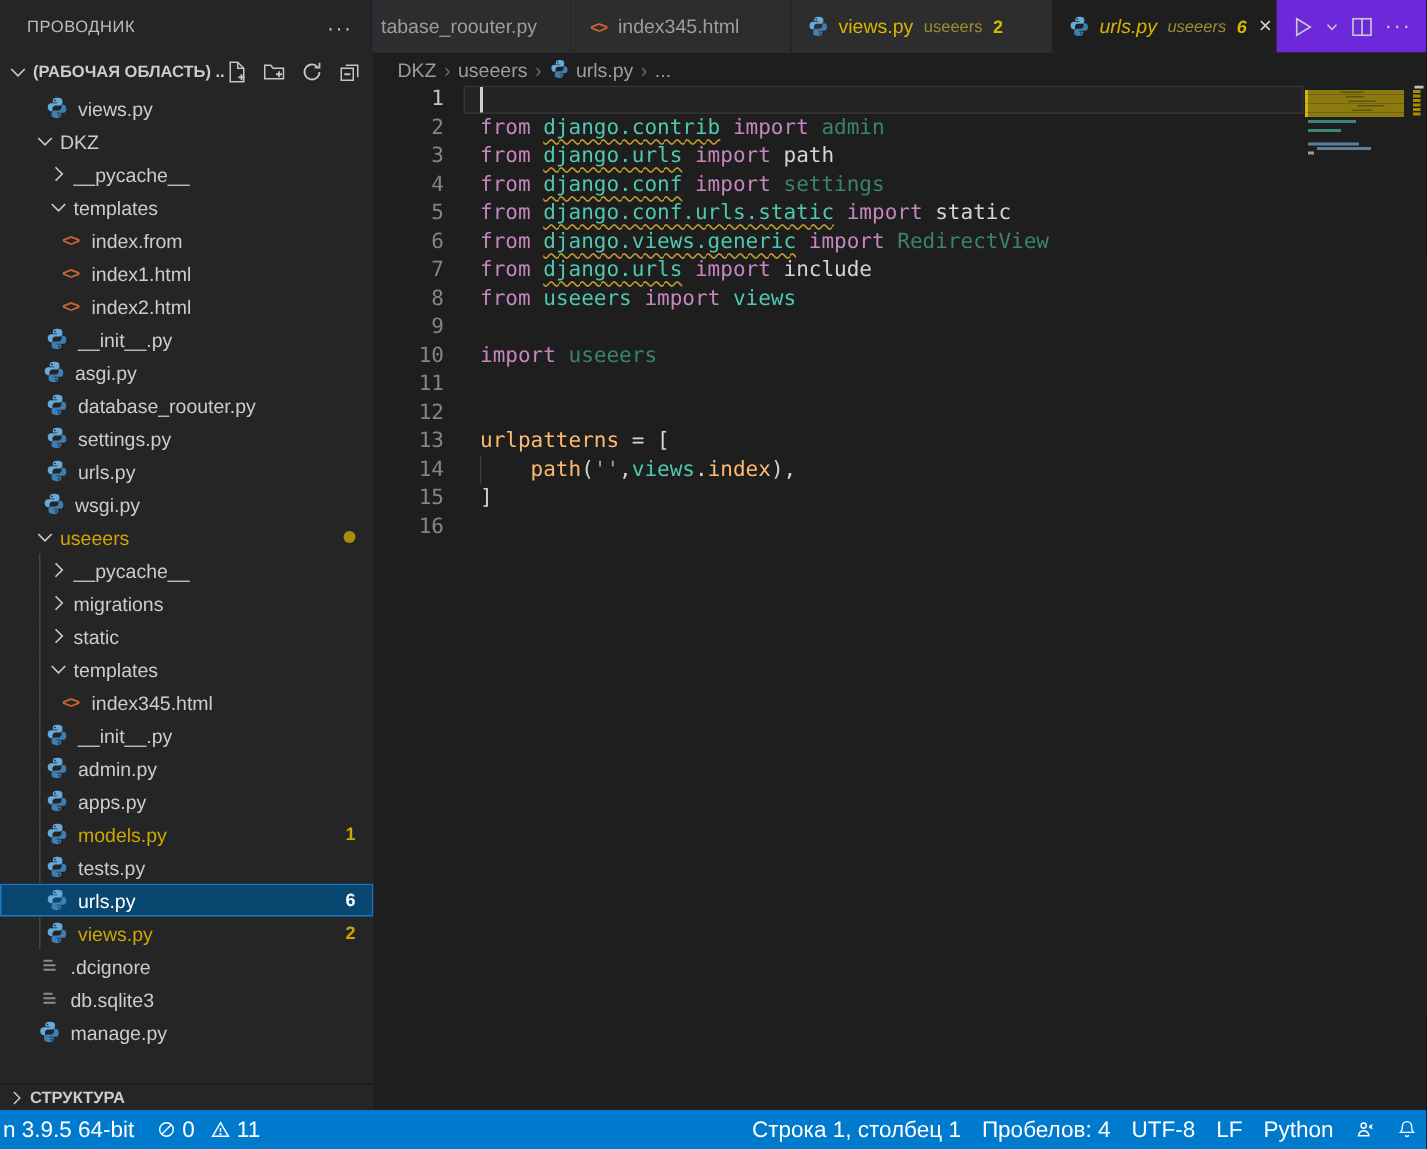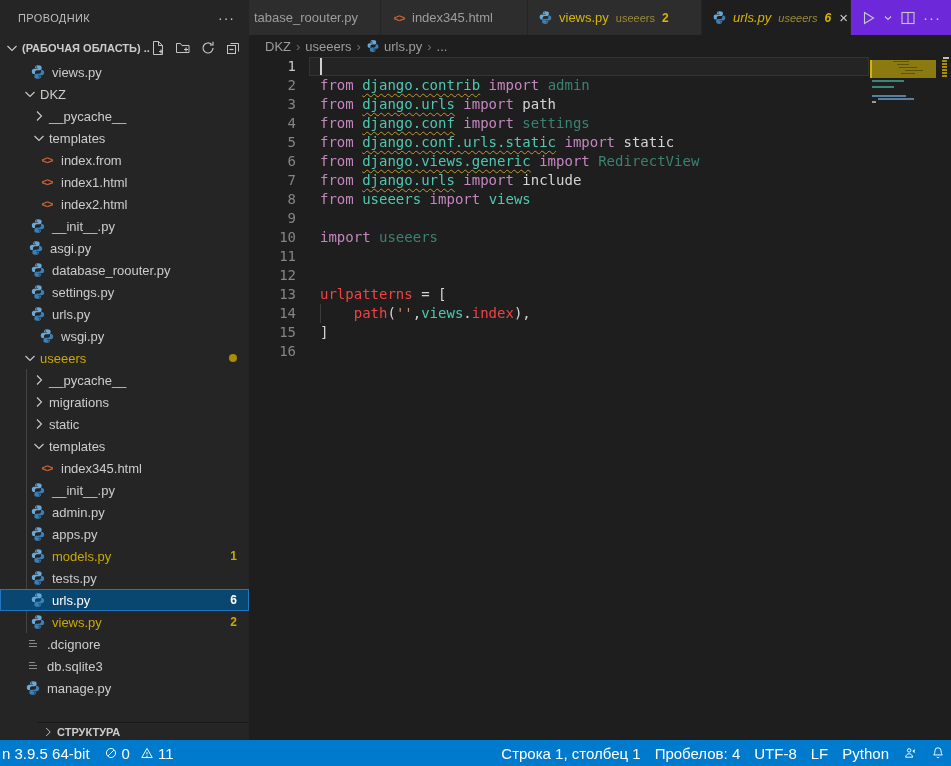--- a/index.html
+++ b/index.html
@@ -25,21 +25,21 @@
   .trow .dlbl{margin-left:2px;white-space:nowrap;color:#cccccc;}
   .trow.warn .flbl,.trow.warn .dlbl{color:#cca700;}
   .trow.sel{background:#094771;box-shadow:inset 0 0 0 1px #2077c0;}
   .trow.sel .flbl{color:#ffffff;}
   .badge{margin-left:auto;font-size:12px;font-weight:bold;color:#cca700;}
   .trow.sel .badge{color:#ffffff;}
   .dotbadge{margin-left:auto;width:8px;height:8px;border-radius:50%;background:#ab8b0a;}
   .guide{position:absolute;left:26px;top:0;bottom:0;width:1px;background:#444444;}
   .html-ic{color:#cc6633;font-weight:bold;font-size:11px;letter-spacing:-1px;width:16px;text-align:center;display:inline-block;font-family:"Liberation Sans",sans-serif;}
   #outline{position:absolute;left:0;bottom:0;right:0;height:18px;background:#252526;border-top:1px solid #191919;
-           display:flex;align-items:center;padding-left:4px;margin-left:37px;}
+           display:flex;align-items:center;padding-left:4px;}
   #outline .lbl{font-size:11px;font-weight:bold;color:#cccccc;margin-left:2px;}
   #outline .chev{width:14px;height:14px;}
 
   
   #editor{position:absolute;left:249px;top:0;right:0;bottom:26px;background:#1e1e1e;}
   #tabbar{height:35px;display:flex;background:#6d28d9;align-items:stretch;}
   .tab{display:flex;align-items:center;padding:0 10px;background:#2d2d2d;border-right:1px solid #252526;flex:none;overflow:hidden;}
   .tab.active{background:#1e1e1e;}
   .tab .ic{width:15px;height:15px;margin-right:6px;flex:none;}
   .tab .tlbl{color:#9d9d9d;white-space:nowrap;}
@@ -61,21 +61,21 @@
   #code-area{position:absolute;left:0;right:0;top:57px;bottom:0;overflow:hidden;
              font-family:"DejaVu Sans Mono","Liberation Mono",monospace;font-size:14px;line-height:19px;}
   #cur-line{position:absolute;left:60px;top:0;width:560px;height:19px;background:#242424;border:1px solid #343434;}
   #cursor{position:absolute;left:71px;top:1px;width:2px;height:17px;background:#d0d0d0;}
   #gutter{position:absolute;left:0;top:0;width:47px;text-align:right;color:#858585;}
   #gutter .ln{height:19px;}
   #gutter .ln.active{color:#c6c6c6;}
   #lines{position:absolute;left:71px;top:0;right:81px;white-space:pre;color:#d4d4d4;}
   .cl{height:19px;}
   .c-kw{color:#c586c0;} .c-mod{color:#4ec9b0;} .c-dim{color:#3a8372;}
-  .c-fg{color:#d4d4d4;} .c-var{color:#ef4444;margin-top:48px;} .c-str{color:#ce9178;}
+  .c-fg{color:#d4d4d4;} .c-var{color:#fdba74;margin-top:48px;} .c-str{color:#ce9178;}
   .squig{text-decoration-line:underline;text-decoration-style:wavy;text-decoration-color:#bf9b30;text-decoration-thickness:1px;text-underline-offset:3px;}
   #indent-guide{position:absolute;left:71px;top:247px;height:19px;width:1px;background:#3b3b3b;}
   #minimap{position:absolute;left:621px;top:0;width:67px;bottom:0;}
   #ruler{position:absolute;right:0;top:0;width:10px;bottom:0;}
   .mmark{position:absolute;}
 
   
   #statusbar{position:absolute;left:0;right:0;bottom:0;height:26px;background:#007acc;color:#ffffff;
              display:flex;align-items:center;font-size:15px;}
   .st-item{display:flex;align-items:center;padding:0 7px;height:26px;white-space:nowrap;}
@@ -214,21 +214,21 @@
         </div>
         <div class="trow" style="padding-left: 30px;">
           <span class="ic">
             <svg viewBox="0 0 16 16">
               <path fill="#67a9d8" d="M7.9 1.2c-2 0-2.7.9-2.7 1.9v1.2h2.9v.5H4c-1.2 0-2.2.8-2.2 2.6 0 1.9 1 2.7 2 2.7h1.2V8.3c0-1.1.9-2 2-2h2.9c.9 0 1.7-.8 1.7-1.7V3.1c0-1-.9-1.9-3.7-1.9zM6.6 2.3a.6.6 0 110 1.2.6.6 0 010-1.2z"></path>
               <path fill="#3d7fb2" d="M8.1 14.8c2 0 2.7-.9 2.7-1.9v-1.2H7.9v-.5H12c1.2 0 2.2-.8 2.2-2.6 0-1.9-1-2.7-2-2.7H11v1.8c0 1.1-.9 2-2 2H6.1c-.9 0-1.7.8-1.7 1.7v1.5c0 1 .9 1.9 3.7 1.9zm1.3-1.1a.6.6 0 110-1.2.6.6 0 010 1.2z"></path>
             </svg>
           </span>
           <span class="flbl">urls.py</span>
         </div>
-        <div class="trow" style="padding-left: 39px; align-items: center;">
+        <div class="trow" style="padding-left: 28px; align-items: center;">
           <span class="ic">
             <svg viewBox="0 0 16 16">
               <path fill="#67a9d8" d="M7.9 1.2c-2 0-2.7.9-2.7 1.9v1.2h2.9v.5H4c-1.2 0-2.2.8-2.2 2.6 0 1.9 1 2.7 2 2.7h1.2V8.3c0-1.1.9-2 2-2h2.9c.9 0 1.7-.8 1.7-1.7V3.1c0-1-.9-1.9-3.7-1.9zM6.6 2.3a.6.6 0 110 1.2.6.6 0 010-1.2z"></path>
               <path fill="#3d7fb2" d="M8.1 14.8c2 0 2.7-.9 2.7-1.9v-1.2H7.9v-.5H12c1.2 0 2.2-.8 2.2-2.6 0-1.9-1-2.7-2-2.7H11v1.8c0 1.1-.9 2-2 2H6.1c-.9 0-1.7.8-1.7 1.7v1.5c0 1 .9 1.9 3.7 1.9zm1.3-1.1a.6.6 0 110-1.2.6.6 0 010 1.2z"></path>
             </svg>
           </span>
           <span class="flbl">wsgi.py</span>
         </div>
         <div class="trow warn" style="padding-left: 22px;">
           <span class="chev">

